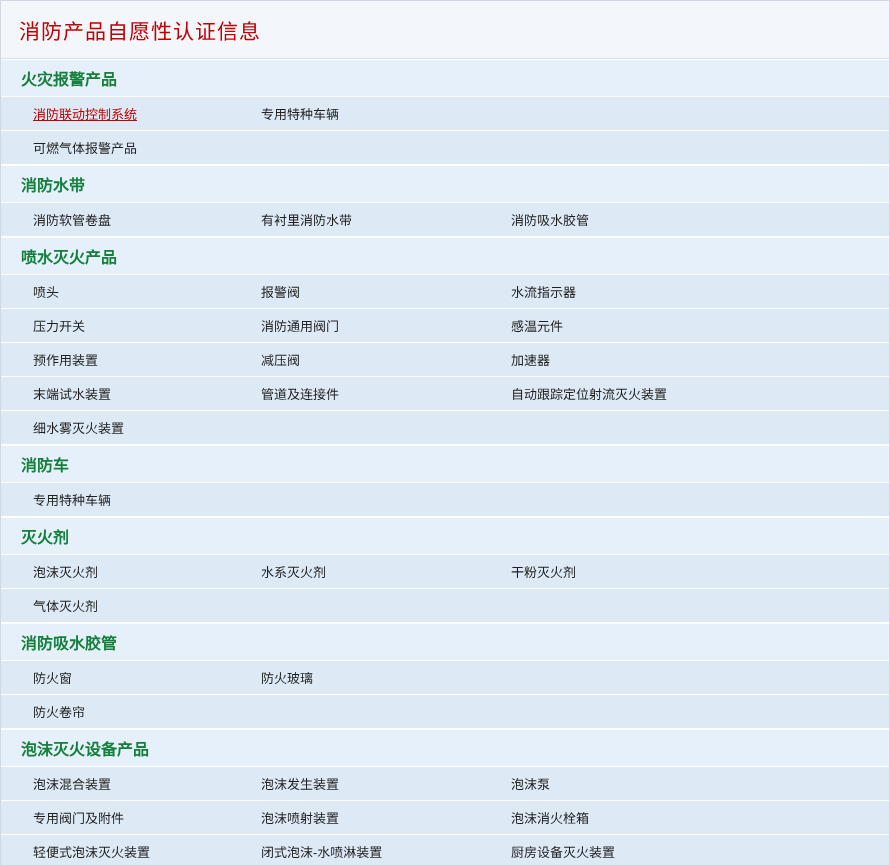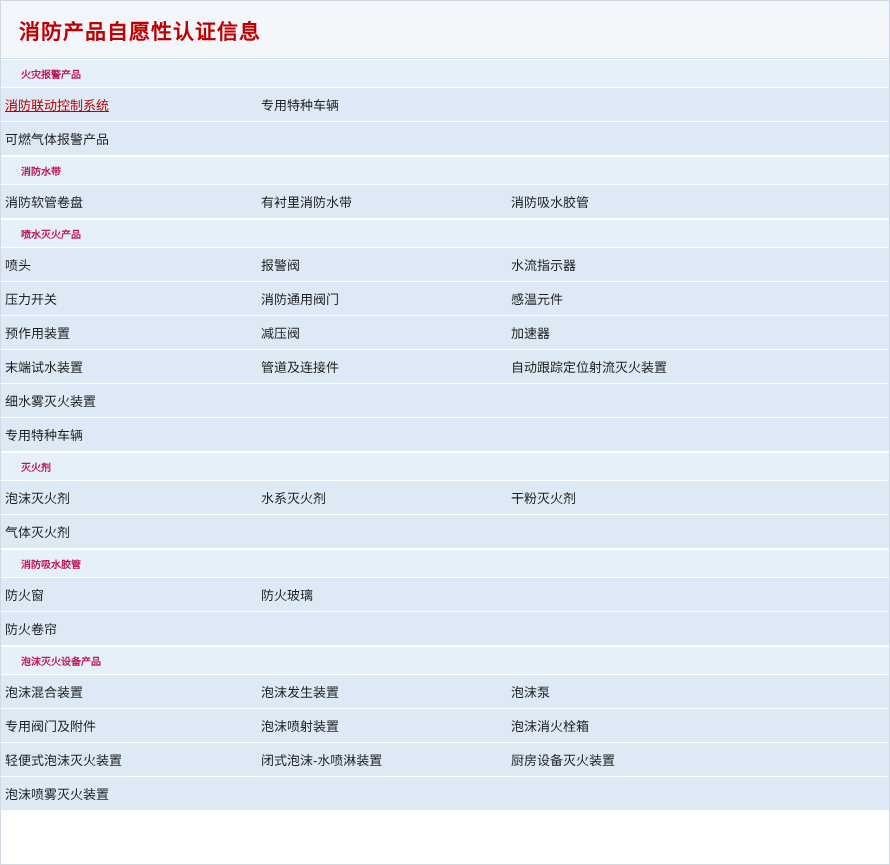--- a/index.html
+++ b/index.html
@@ -28,47 +28,47 @@
     height: 58px;
     box-sizing: border-box;
     background: #f3f7fc;
     border-bottom: 1px solid #d3dee9;
     display: flex;
     align-items: center;
     padding-left: 18px;
   }
   .page-title {
     font-size: 21px;
-    font-weight: bold;
+    font-weight: normal;
     color: #c00000;
     letter-spacing: 1px;
   }
   .content {
     padding: 0;
   }
   .category {
     margin: 0;
   }
   .category-title {
     background: #e6f0fa;
-    color: #be185d;
+    color: #15803d;
     font-weight: bold;
-    font-size: 10px;
+    font-size: 16px;
     padding: 6px 8px 6px 20px;
     border-top: 1px solid #ffffff;
     border-bottom: 1px solid #ffffff;
   }
   .row {
     display: flex;
     background: #ddeaf6;
     border-bottom: 1px solid #ffffff;
   }
   .cell {
     box-sizing: border-box;
-    padding: 7px 8px 7px 4px;
+    padding: 7px 8px 7px 32px;
     width: 260px;
     font-size: 13px;
     color: #1f1f1f;
     white-space: nowrap;
     overflow: hidden;
     text-overflow: ellipsis;
   }
   .cell:nth-child(1) { width: 260px; }
   .cell:nth-child(2) { width: 250px; padding-left: 0; }
   .cell:nth-child(3) { width: 370px; padding-left: 0; }
@@ -129,20 +129,21 @@
           <div class="cell">管道及连接件</div>
           <div class="cell">自动跟踪定位射流灭火装置</div>
         </div>
         <div class="row">
           <div class="cell">细水雾灭火装置</div>
           <div class="cell empty"></div>
           <div class="cell empty"></div>
         </div>
       </div>
       <div class="category">
+        <div class="category-title">消防车</div>
         <div class="row">
           <div class="cell">专用特种车辆</div>
           <div class="cell empty"></div>
           <div class="cell empty"></div>
         </div>
       </div>
       <div class="category">
         <div class="category-title">灭火剂</div>
         <div class="row">
           <div class="cell">泡沫灭火剂</div>

